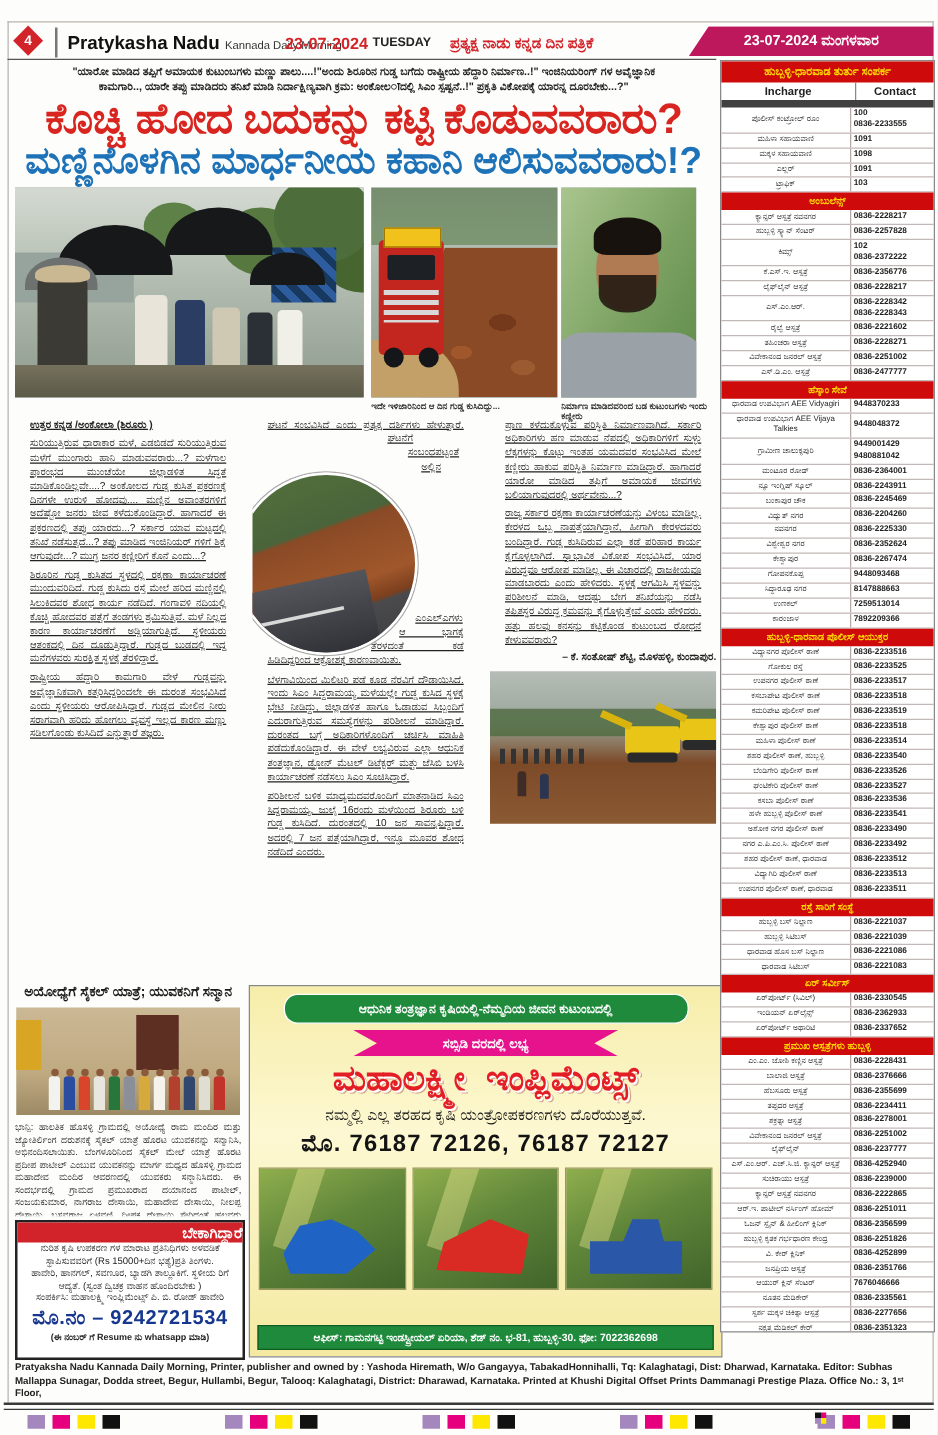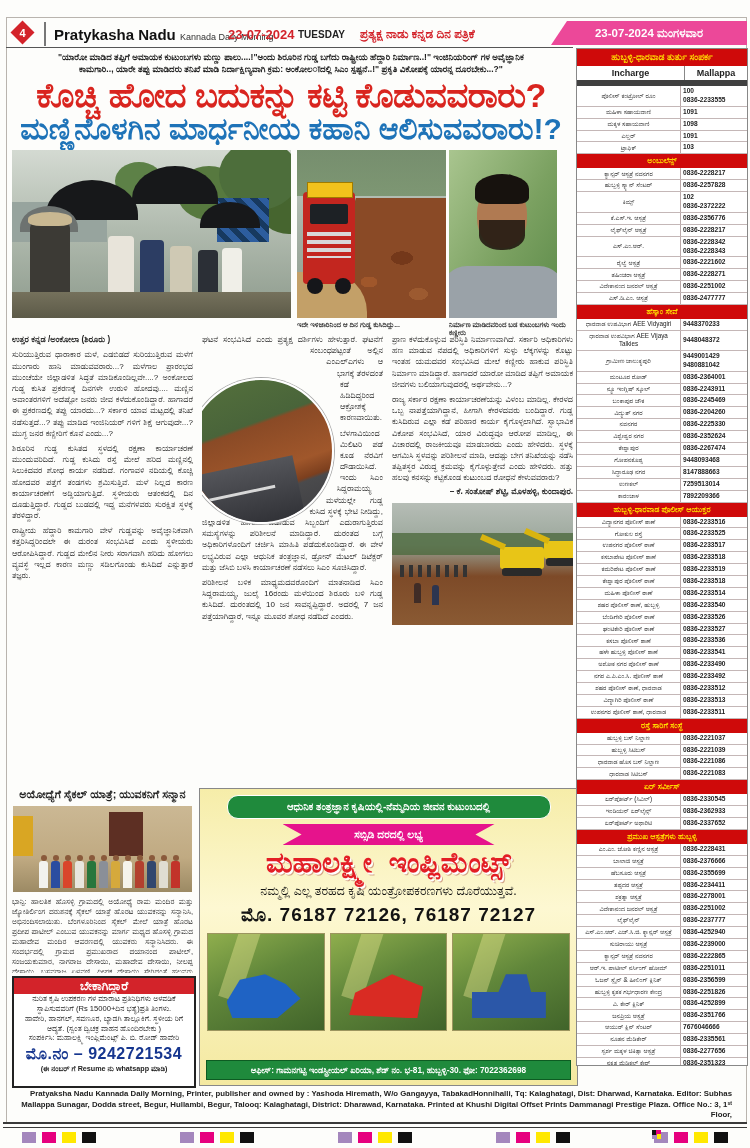--- a/index.html
+++ b/index.html
@@ -9,21 +9,21 @@
   
   .diamond{position:absolute;left:14px;top:24px;width:17px;height:17px;background:#d3232a;transform:rotate(45deg);}
   .diamond span{position:absolute;inset:0;display:flex;align-items:center;justify-content:center;
         transform:rotate(-45deg);color:#fff;font-size:11px;font-weight:bold;}
   .mast-sep{position:absolute;left:44px;top:22px;width:2px;height:24px;background:#777;}
   .mast-title{position:absolute;left:54px;top:26px;font-size:15px;font-weight:bold;color:#111;white-space:nowrap;}
   .mast-sub{font-size:9px;font-weight:normal;color:#333;}
   .mast-date{position:absolute;left:228px;top:27px;font-size:13px;font-weight:bold;color:#d3232a;}
   .mast-day{position:absolute;left:298px;top:29px;font-size:10px;font-weight:bold;color:#222;}
   .mast-tagline{position:absolute;left:360px;top:27px;font-size:12px;font-weight:bold;color:#d3232a;}
-  .date-banner{position:absolute;right:3px;top:21px;width:196px;height:24px;background:#ec4899;
+  .date-banner{position:absolute;right:3px;top:21px;width:196px;height:24px;background:#be185d;
         clip-path:polygon(16px 0,100% 0,100% 100%,0 100%);display:flex;align-items:center;justify-content:center;
         color:#fff;font-size:11.5px;font-weight:bold;}
   .mast-rule{position:absolute;left:6px;top:47px;width:567px;border-top:1.5px solid #555;}
   
   .lede{position:absolute;left:10px;top:52px;width:562px;text-align:center;font-size:8.6px;font-weight:bold;
         line-height:1.35;color:#1c1c1c;}
   
   .hl1{position:absolute;left:8px;top:76px;width:566px;text-align:center;font-size:34px;font-weight:800;
         color:#d9251f;letter-spacing:-.5px;white-space:nowrap;}
   .hl2{position:absolute;left:8px;top:112px;width:566px;text-align:center;font-size:30px;font-weight:800;
@@ -61,21 +61,21 @@
   
   .ph3 .bg{position:absolute;inset:0;background:linear-gradient(120deg,#a9c58f,#7ba161 55%,#5c8a49);}
   .ph3 .shoulders{position:absolute;left:-8px;bottom:-6px;width:124px;height:58px;background:#9aa2a8;border-radius:26px 26px 0 0;}
   .ph3 .face{position:absolute;left:28px;top:34px;width:50px;height:64px;background:#b07a52;border-radius:46%;}
   .ph3 .hair{position:absolute;left:26px;top:24px;width:54px;height:30px;background:#17120e;border-radius:50% 50% 20% 20%;}
   .ph3 .beard{position:absolute;left:30px;top:70px;width:46px;height:30px;background:#241a12;border-radius:0 0 48% 48%;opacity:.9;}
   .caption{position:absolute;top:321px;font-size:7px;font-weight:bold;color:#333;}
   
   .article{position:absolute;left:12px;top:334px;width:561px;height:452px;display:flex;gap:9px;overflow:hidden;}
   .acol{flex:1;overflow:hidden;}
-  .apara{margin:0 0 4px;font-size:8px;line-height:1.4;text-align:justify;}
+  .apara{margin:0 12px 4px;font-size:8px;line-height:1.4;text-align:justify;text-decoration:underline;}
   .apara.loc{font-weight:bold;font-size:8.2px;}
   .circle-photo{float:left;width:142px;height:142px;margin:44px 6px 4px -14px;border-radius:50%;
         shape-outside:circle(50% at 50% 50%);border:2px solid #fff;box-shadow:0 0 0 1px #aaa;overflow:hidden;position:relative;
         background:linear-gradient(160deg,#55713c 0%,#49643a 34%,#8a4a26 36%,#a0572b 62%,#7c3f1e 72%,#4a4a4c 74%,#3c3c40 100%);}
   .circle-photo .road{position:absolute;left:-20px;bottom:-6px;width:130px;height:60px;background:linear-gradient(#54555a,#323338);transform:rotate(-12deg);}
   .circle-photo .stripe{position:absolute;left:6px;bottom:26px;width:80px;height:3px;background:#d8d8d8;transform:rotate(-12deg);}
   .jcb-photo{width:100%;height:122px;margin-top:6px;position:relative;overflow:hidden;
         background:linear-gradient(#b6bdb6 0%,#9aa69a 34%,#7d4a28 60%,#8a5a33 100%);}
   .jcb-photo .ridge{position:absolute;left:0;top:30px;width:100%;height:22px;background:#4e6a3e;opacity:.8;}
   .exc{position:absolute;width:44px;height:22px;background:#e8c517;border-radius:3px;}
@@ -90,21 +90,21 @@
   .group-photo{position:absolute;left:13px;top:806px;width:179px;height:86px;overflow:hidden;
         background:linear-gradient(#cbb894 0%,#c0aa82 60%,#9c8a64 100%);}
   .group-photo .door{position:absolute;left:96px;top:6px;width:34px;height:44px;background:#5d2f23;}
   .group-photo .bus{position:absolute;left:-6px;top:10px;width:26px;height:40px;background:#d9a623;}
   .gp-fig{position:absolute;bottom:4px;width:9px;height:27px;border-radius:3px 3px 0 0;}
   .gp-fig:before{content:"";position:absolute;left:1.5px;top:-6px;width:6px;height:6px;border-radius:50%;background:#8a5a3b;}
   .cy-body{position:absolute;left:12px;top:897px;width:181px;height:76px;overflow:hidden;
         font-size:7.5px;line-height:1.33;text-align:justify;}
   
   .wanted{position:absolute;left:12px;top:976px;width:180px;height:108px;border:2px solid #222;background:#fff;}
-  .wanted .wh{background:#d3232a;color:#fff;font-weight:bold;font-size:12px;text-align:center;padding:1px 0;}
+  .wanted .wh{background:#d3232a;color:#fff;font-weight:bold;font-size:12px;text-align:right;padding:1px 0;}
   .wanted .wl{font-size:7.6px;text-align:center;line-height:1.3;padding:0 3px;}
   .wanted .wphone{font-size:16px;font-weight:800;color:#16368f;text-align:center;letter-spacing:.5px;margin-top:2px;}
   .wanted .wnote{font-size:7.2px;text-align:center;font-weight:bold;margin-top:1px;}
   
   .mainad{position:absolute;left:199px;top:788px;width:377px;height:296px;border:1.5px solid #888;
         background:linear-gradient(#f6eda9 0%,#fdf8d2 40%,#f4e9a0 100%);overflow:hidden;}
   .ad-banner{margin:6px auto 0;width:322px;height:22px;background:#1f8a3c;border-radius:11px;border:1.5px solid #fff;
         display:flex;align-items:center;justify-content:center;color:#fff;font-size:10px;font-weight:bold;}
   .ad-ribbon{margin:5px auto 0;width:212px;height:21px;background:#e6138c;
         clip-path:polygon(0 0,100% 0,91% 50%,100% 100%,0 100%,9% 50%);
@@ -129,21 +129,21 @@
   .sb-title{background:#cf0a0a;color:#ffd900;font-size:9px;font-weight:bold;text-align:center;padding:3px 1px;}
   .sb-colhead{display:flex;border-bottom:6px solid #404040;font-weight:bold;font-size:9px;}
   .sb-colhead .c1{flex:1;text-align:center;padding:2px 0;}
   .sb-colhead .c2{width:62px;border-left:1px solid #888;text-align:center;padding:2px 0;}
   .sb-sec{background:#cf0a0a;color:#ffd900;font-size:7.8px;font-weight:bold;text-align:center;padding:2px 1px;}
   .sb-row{display:flex;border-bottom:.5px solid #c4b7b7;align-items:stretch;}
   .sb-name{flex:1;font-size:6.3px;line-height:1.35;text-align:center;padding:1px 2px;display:flex;align-items:center;justify-content:center;}
   .sb-num{width:62px;border-left:1px solid #b9a8a8;font-size:6.6px;font-weight:bold;line-height:1.35;
         padding:1px 2px;white-space:pre-line;display:flex;align-items:center;}
   
-  .footer{position:absolute;left:2px;top:1089px;width:730px;text-align:right;font-size:7.8px;font-weight:600;
+  .footer{position:absolute;left:12px;top:1089px;width:730px;text-align:left;font-size:7.8px;font-weight:600;
         color:#222;line-height:1.35;}
   .bottom-rule{position:absolute;left:3px;right:3px;top:1122px;height:3px;border-top:2px solid #3a3a3a;border-bottom:1px solid #3a3a3a;}
   .bars{position:absolute;left:0;right:0;top:1130px;height:14px;display:flex;justify-content:space-between;padding:0 22px;}
   .bar-group{display:flex;gap:6px;align-items:center;}
   .bar-sq{width:14px;height:11px;}
   .reg-mark{position:absolute;left:652px;top:1130px;width:9px;height:9px;
         background:conic-gradient(#e6007e 0 25%,#ffe800 0 50%,#a487bd 0 75%,#111 0);}
 </style>
 </head>
 <body>
@@ -291,21 +291,21 @@
           <div class="item"></div>
         </div>
     </div>
     <div class="ad-office">ಆಫೀಸ್: ಗಾಮನಗಟ್ಟಿ ಇಂಡಸ್ಟ್ರೀಯಲ್ ಏರಿಯಾ, ಶೆಡ್ ನಂ. ಭ-81, ಹುಬ್ಬಳ್ಳಿ-30. ಫೋ: 7022362698</div>
   </div>
 
   <div class="sidebar">
     <div class="sb-title">ಹುಬ್ಬಳ್ಳಿ-ಧಾರವಾಡ ತುರ್ತು ಸಂಪರ್ಕ</div>
     <div class="sb-colhead">
       <div class="c1">Incharge</div>
-      <div class="c2">Mallappa</div>
+      <div class="c2">Contact</div>
     </div>
     <div>
         <div class="sb-row">
           <div class="sb-name">ಪೊಲೀಸ್ ಕಂಟ್ರೋಲ್ ರೂಂ</div>
           <div class="sb-num">100
 0836-2233555</div>
         </div>
         <div class="sb-row">
           <div class="sb-name">ಮಹಿಳಾ ಸಹಾಯವಾಣಿ</div>
           <div class="sb-num">1091</div>

